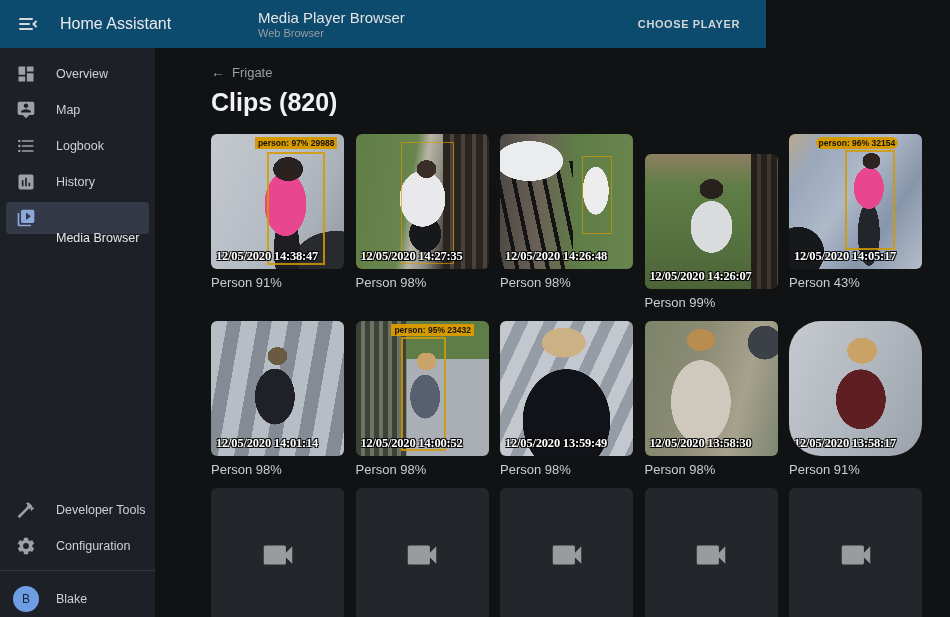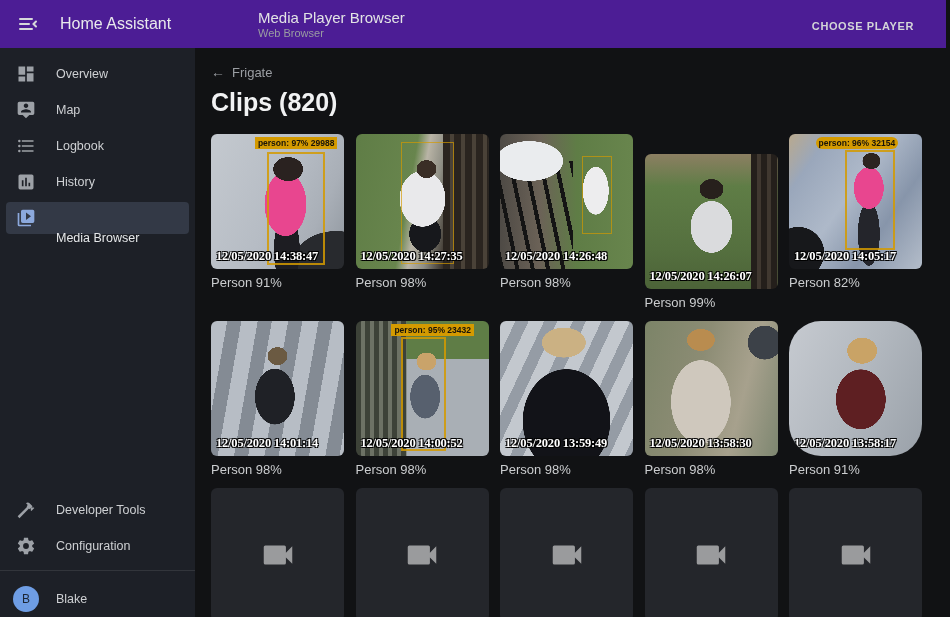--- a/index.html
+++ b/index.html
@@ -1,33 +1,33 @@
 <!DOCTYPE html>
 <html><head>
 <meta charset="utf-8">
 <style>
   * { margin:0; padding:0; box-sizing:border-box; }
   html,body { width:950px; height:617px; overflow:hidden; background:#111214;
     font-family:"Liberation Sans", sans-serif; -webkit-font-smoothing:antialiased; }
 
   
-  .topbar { position:absolute; top:0; left:0; width:946px; height:48px;
-    background:#4c1d95; display:flex; align-items:center; z-index:5; }
+  .topbar { position:absolute; top:0; left:0; width:766px; height:48px;
+    background:#0c4a6e; display:flex; align-items:center; z-index:5; }
   .topbar-left { width:195px; flex:0 0 195px; display:flex; align-items:center; padding-left:16px; }
   .menu-toggle { width:24px; height:24px; color:#d6d8da; cursor:pointer; }
   .app-title { margin-left:20px; font-size:16px; color:#e9eaec; font-weight:400; }
-  .topbar-main { flex:1; display:flex; align-items:flex-end; }
+  .topbar-main { flex:1; display:flex; align-items:center; }
   .header-titles { padding-left:63px; }
   .header-title { font-size:15px; color:#e2e3e5; line-height:18px; }
   .header-subtitle { font-size:11px; color:#9a9da2; line-height:13px; }
-  .choose-player { margin-left:auto; margin-right:24px; font-size:11px; letter-spacing:.6px;
+  .choose-player { margin-left:auto; margin-right:18px; font-size:11px; letter-spacing:.6px;
     font-weight:600; color:#d3d5d8; cursor:pointer; padding:8px 8px; }
 
   
-  .sidebar { position:absolute; top:48px; left:0; width:195px; bottom:0;
+  .sidebar { position:absolute; top:48px; left:0; width:155px; bottom:0;
     background:#1d2027; display:flex; flex-direction:column; padding-top:8px; }
   .side-item { height:36px; display:flex; align-items:center; padding:0 8px 0 0;
     cursor:pointer; position:relative; }
   .side-item .icon { width:20px; height:20px; margin-left:16px; color:#9da1a7; flex:0 0 20px; }
   .side-item .lbl { margin-left:20px; font-size:12.5px; color:#ced0d3; font-weight:500; }
   .side-item.selected::before { content:""; position:absolute; left:6px; right:6px; top:2px;
     bottom:2px; background:#333946; border-radius:4px; }
   .side-item.selected .icon { color:#8ca9dd; position:relative; }
   .side-item.selected .lbl { color:#e6e8ea; position:relative;margin-top:40px; }
   .side-spacer { flex:1; }
@@ -261,21 +261,21 @@
         <span class="ts">12/05/2020 14:26:07</span>
       </div>
       <div class="caption">Person 99%</div>
     </div>
     <div class="cell">
       <div class="thumb t4">
         <span class="det">person: 96% 32154</span>
         <span class="bbox"></span>
         <span class="ts">12/05/2020 14:05:17</span>
       </div>
-      <div class="caption">Person 82%</div>
+      <div class="caption">Person 43%</div>
     </div>
 
     <div class="cell">
       <div class="thumb t5">
         <span class="ts">12/05/2020 14:01:14</span>
       </div>
       <div class="caption">Person 98%</div>
     </div>
     <div class="cell">
       <div class="thumb t6">

